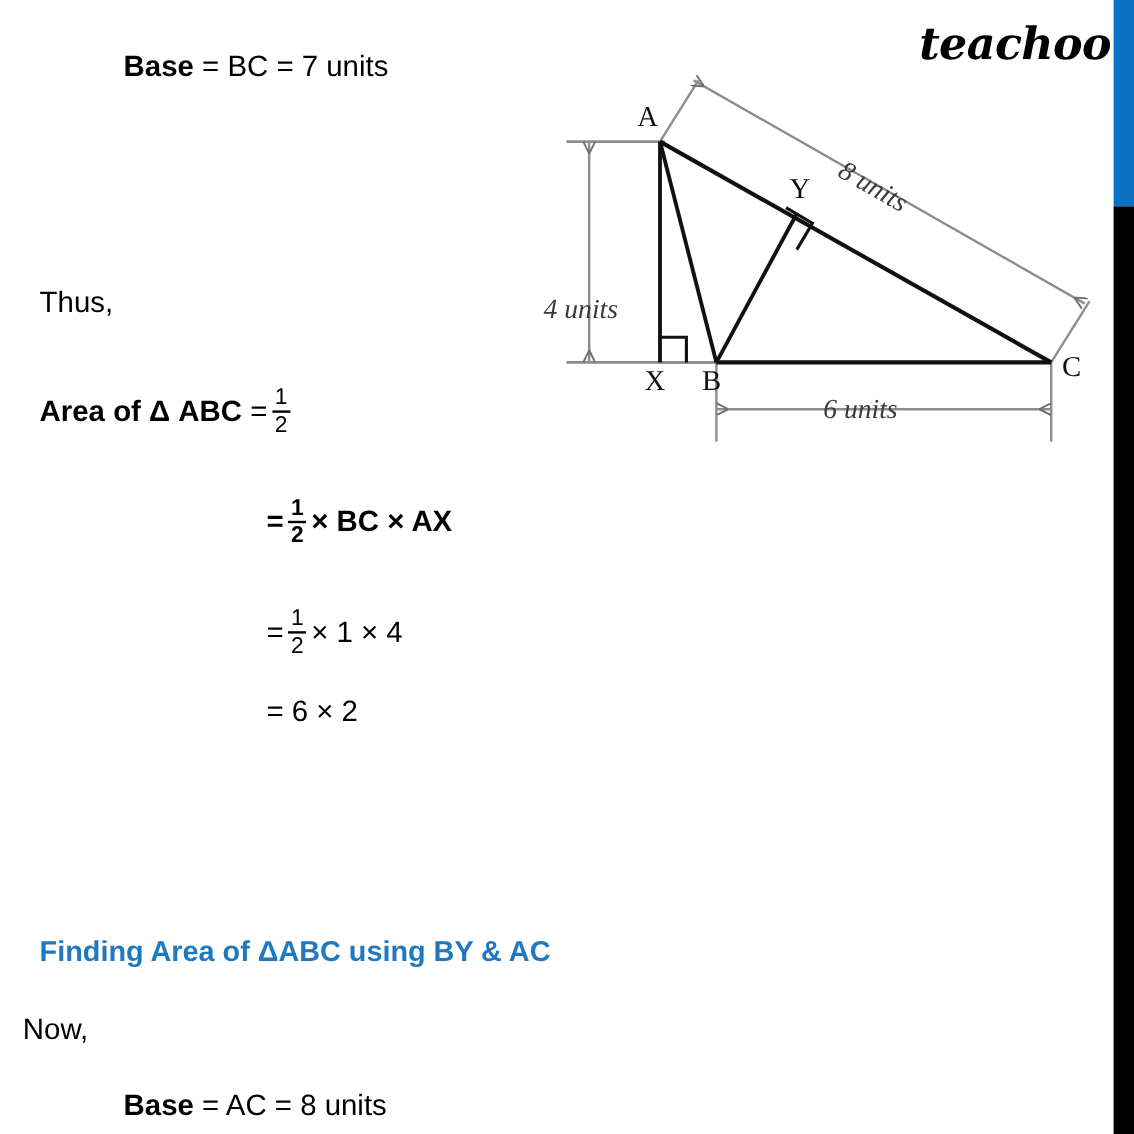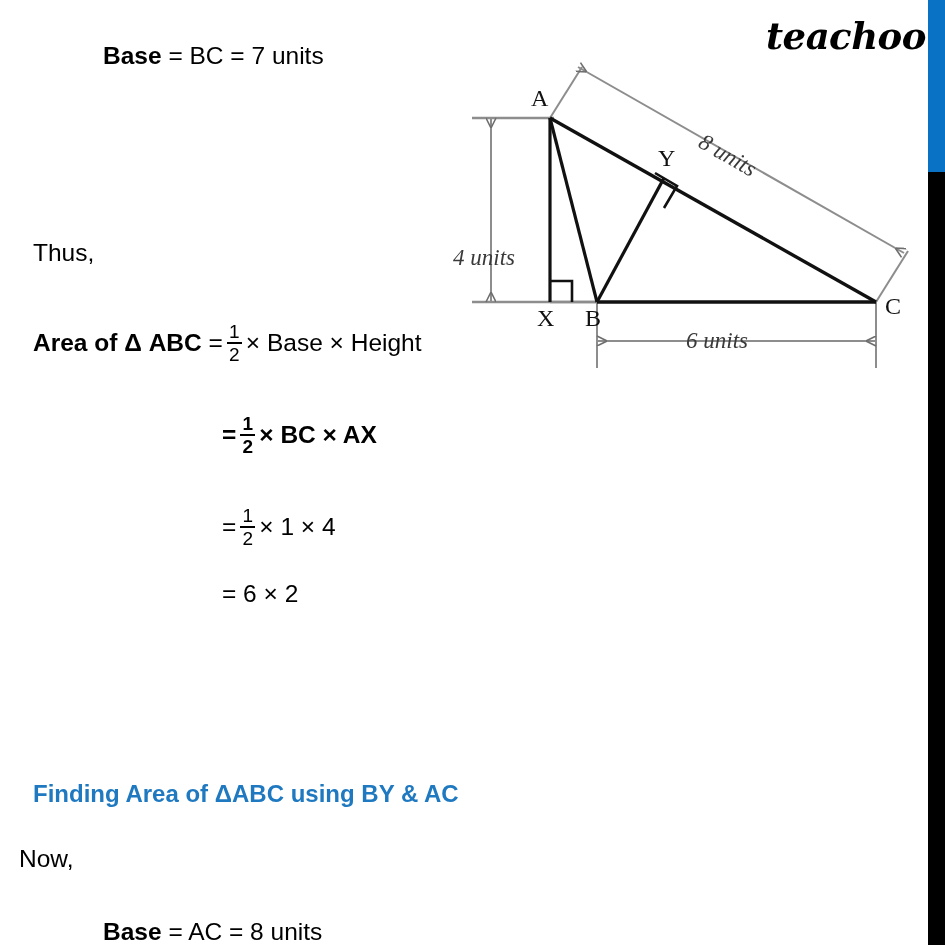--- a/index.html
+++ b/index.html
@@ -120,21 +120,21 @@
 
 
   <div class="tline" style="left:33px; top:241px;">Thus,</div>
 
   <div class="tline" style="left:33px; top:323px;">
     <span class="b">Area of Δ ABC</span>
     <span>=</span><span class="frac">
         <span class="num">1</span>
         <span class="bar"></span>
         <span class="den">2</span>
-      </span><span>× Base × Height</span>
+      </span>
   </div>
 
   <div class="tline b" style="left:222px; top:415px;">
     <span>=</span><span class="frac bold">
         <span class="num">1</span>
         <span class="bar"></span>
         <span class="den">2</span>
       </span><span>× BC × AX</span>
   </div>
 
@@ -146,21 +146,21 @@
       </span><span>× 1 × 4</span>
   </div>
 
   <div class="tline" style="left:222px; top:582px;">= 6 × 2</div>
 
 
   <div class="tline blue" style="left:33px; top:782px;">Finding Area of ΔABC using BY &amp; AC</div>
 
   <div class="tline" style="left:19px; top:847px;">Now,</div>
 
-  <div class="tline" style="left:103px; top:910px;margin-top:10px;">
+  <div class="tline" style="left:103px; top:910px;">
     <span class="b">Base</span>
     <span>= AC = 8 units</span>
   </div>
 
   <div id="figure">
     <svg width="470" height="340" viewBox="0 0 470 340" xmlns="http://www.w3.org/2000/svg">
       <defs>
         <marker id="arrH" markerWidth="12" markerHeight="12" refX="10" refY="5" orient="auto" markerUnits="userSpaceOnUse">
           <path d="M10,0 L0,5 L10,10" fill="none" stroke="#6e6e6e" stroke-width="1.6"></path>
         </marker>

